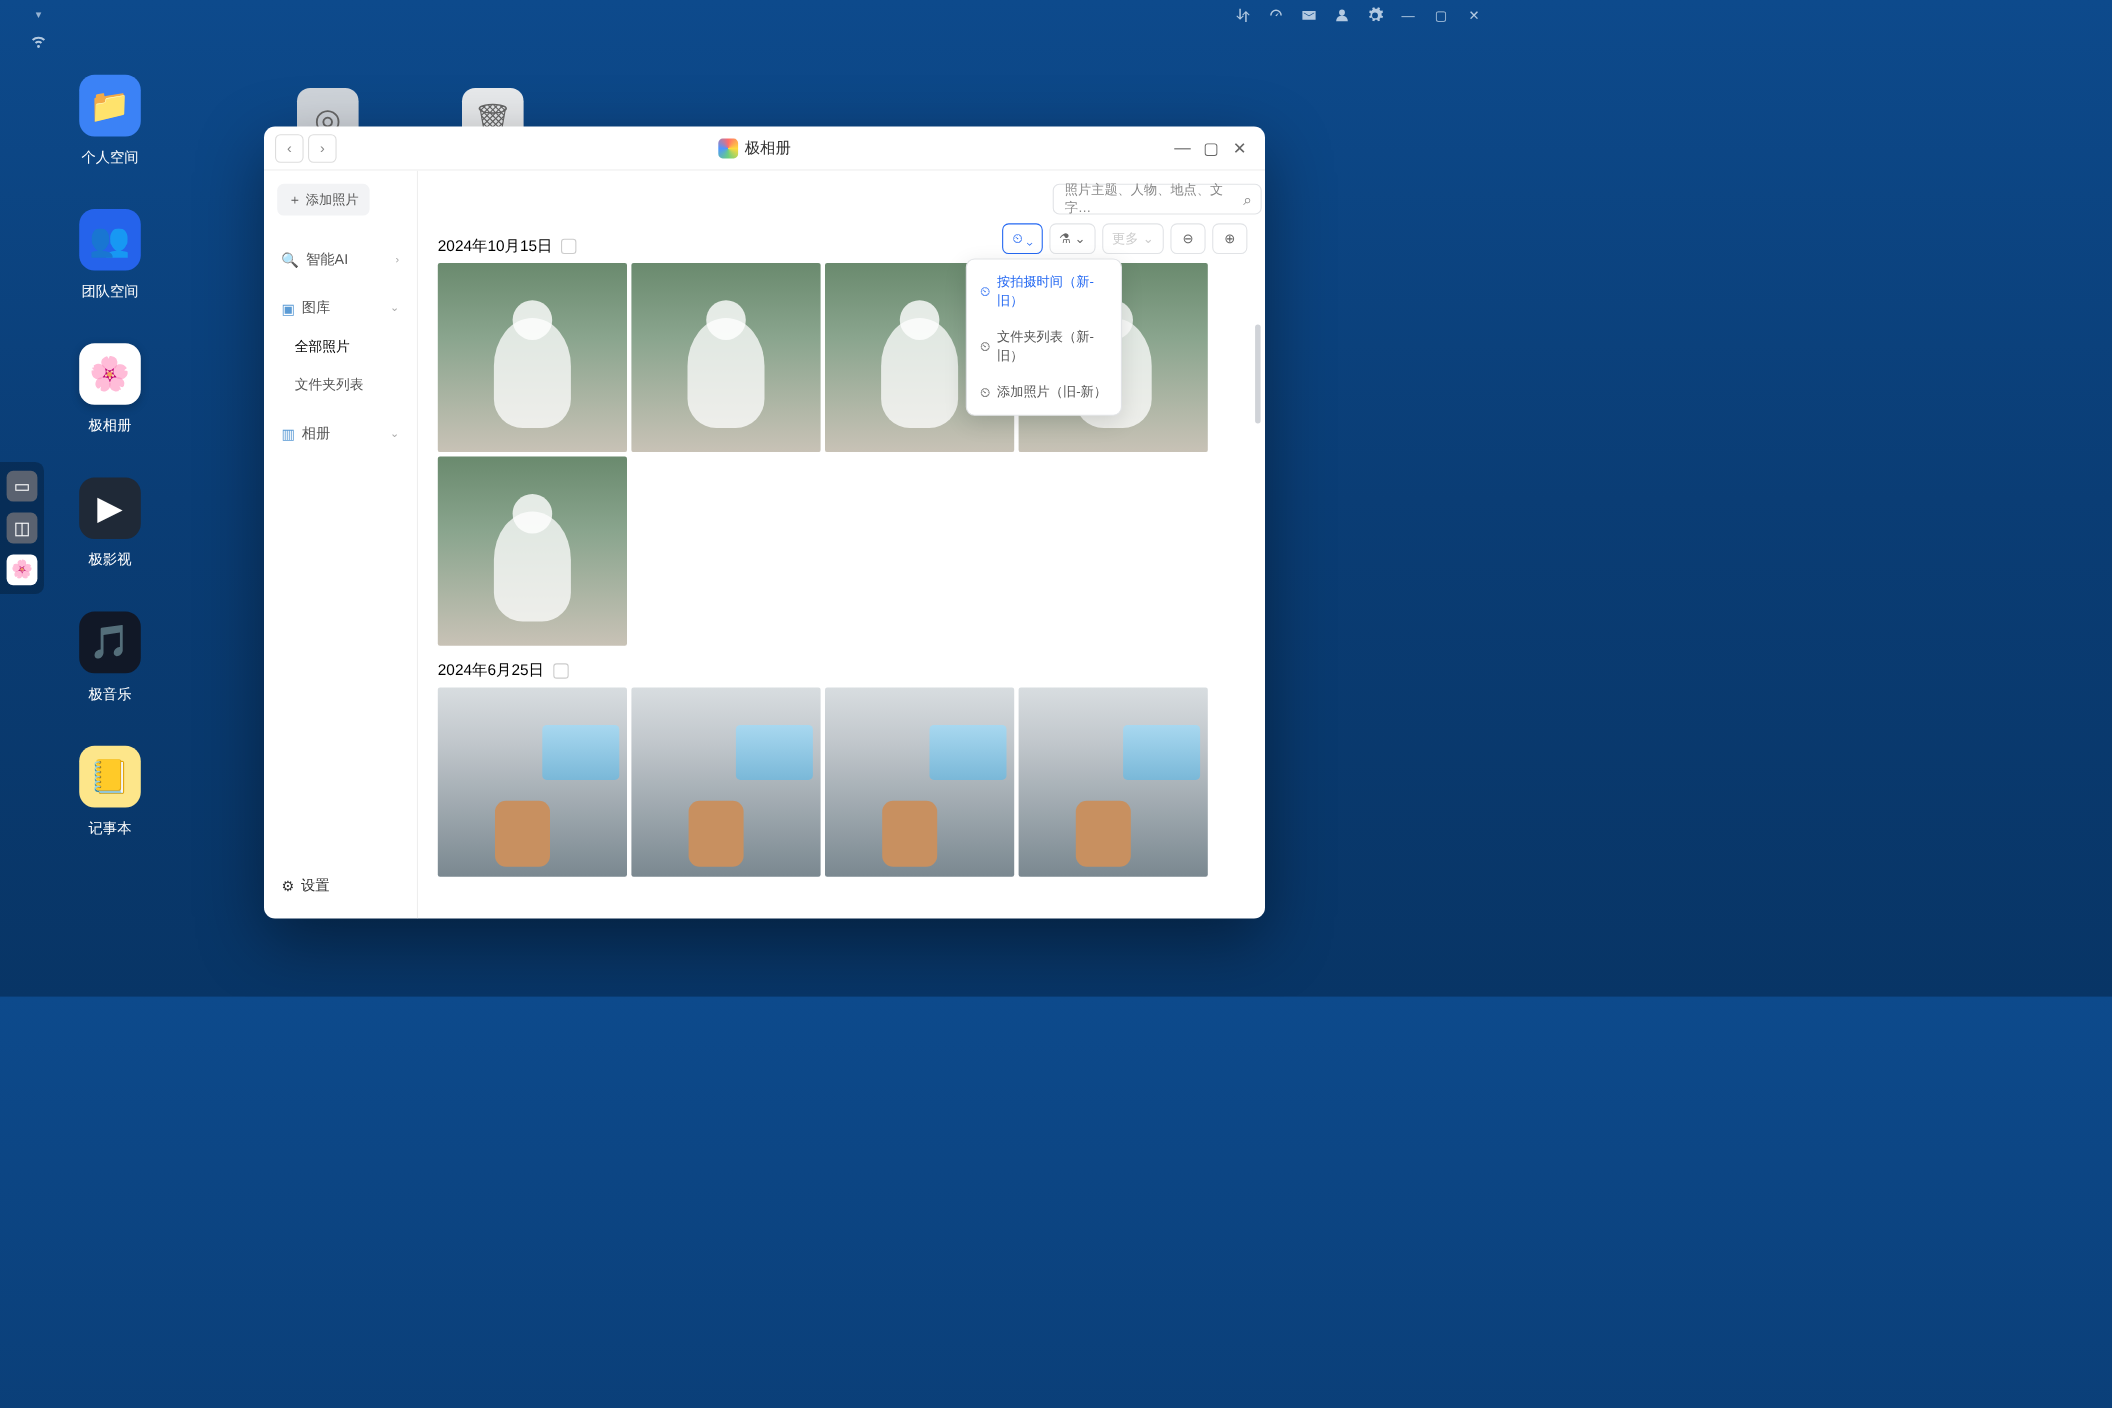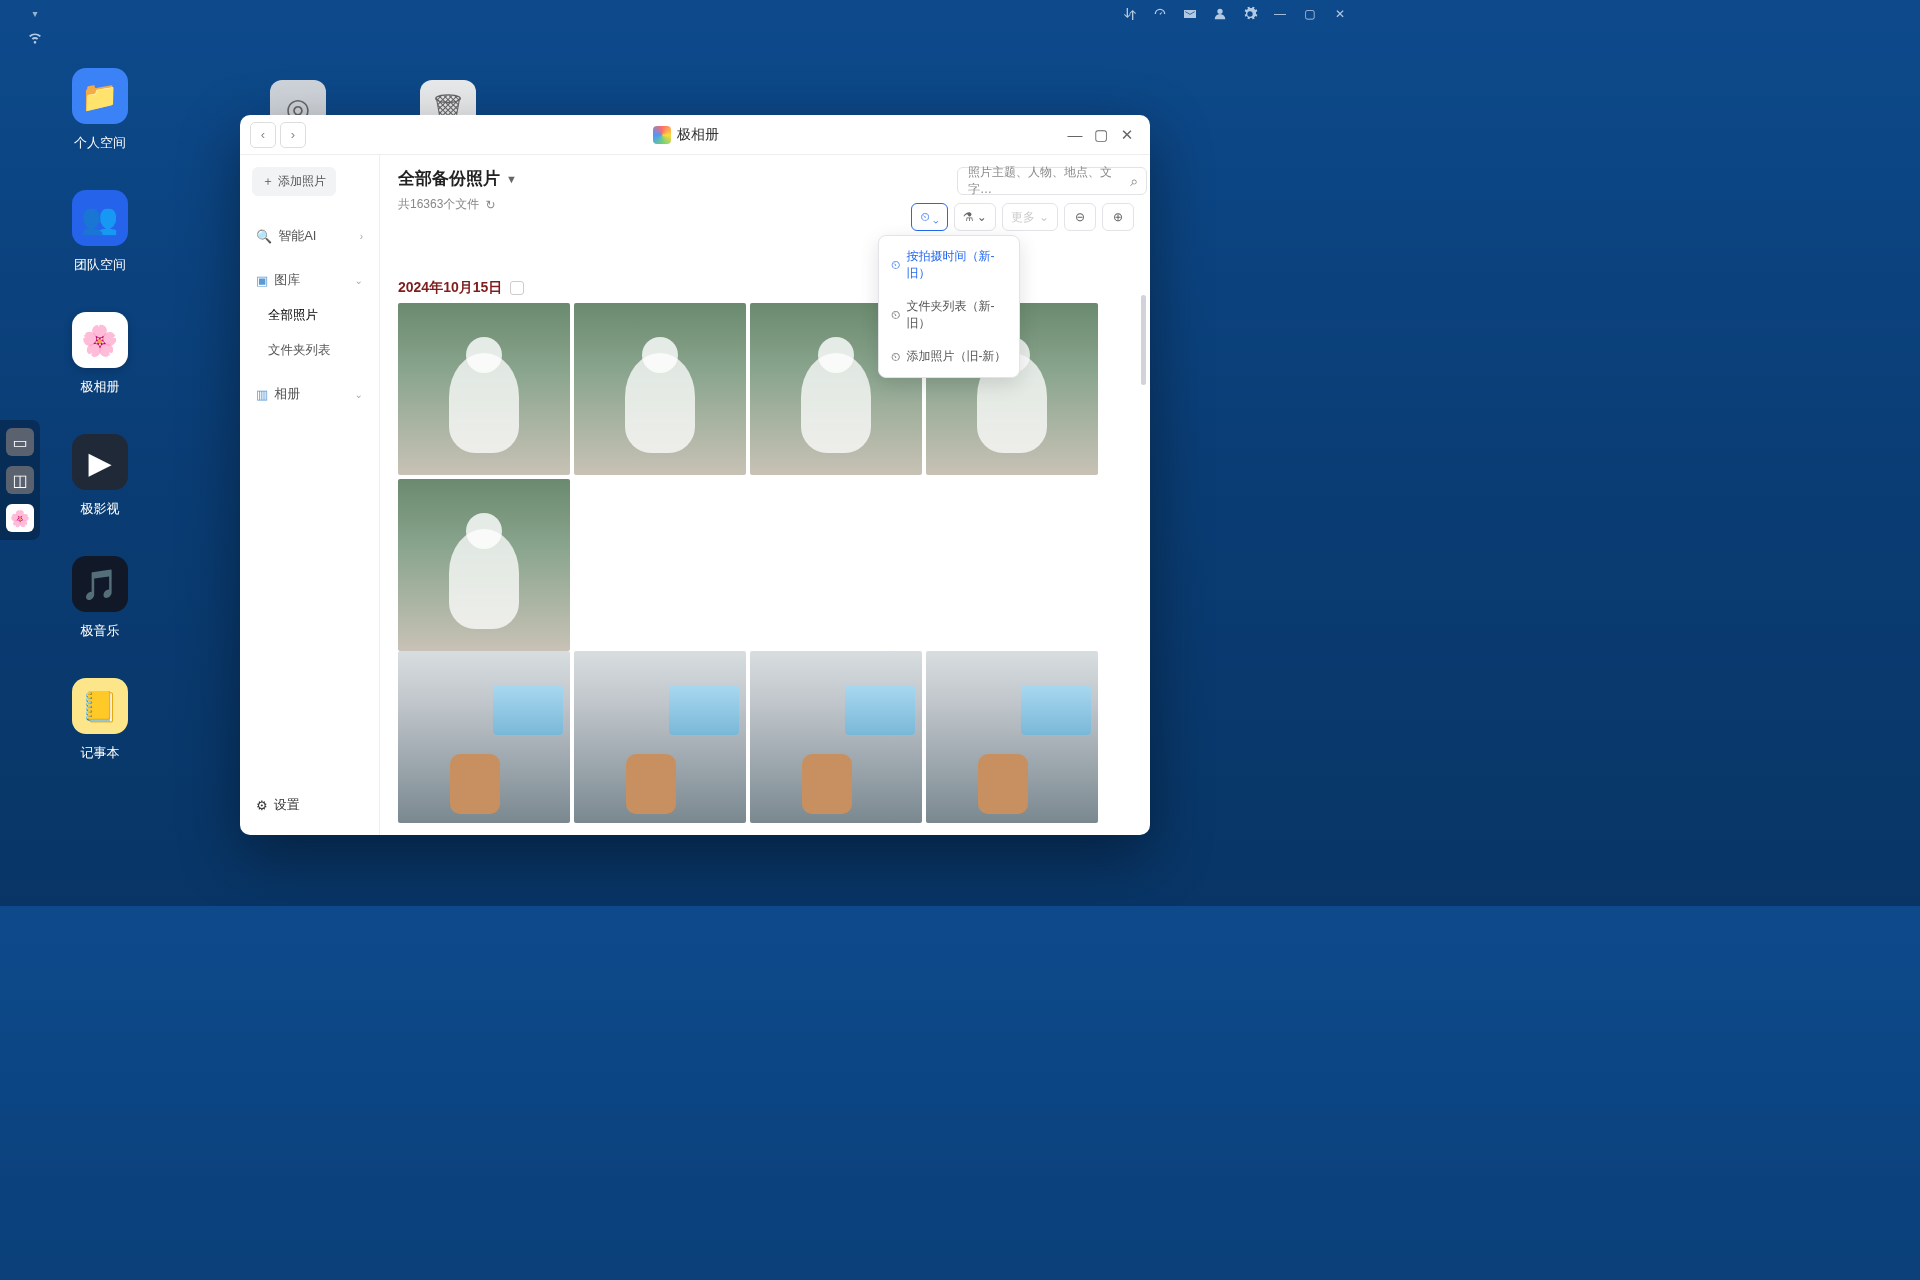--- a/index.html
+++ b/index.html
@@ -59,21 +59,21 @@
 .tool-btn.disabled { color: #ccc; }
 
 
 .sort-pop { position: absolute; right: 130px; top: 80px; width: 142px; background: #fff; border: 1px solid #e1e3e6; border-radius: 8px; box-shadow: 0 6px 20px rgba(0,0,0,.12); padding: 4px 0; z-index: 10; }
 .sort-item { padding: 8px 12px; font-size: 12px; color: #555; display: flex; align-items: center; gap: 6px; cursor: pointer; }
 .sort-item.sel { color: #2468f2; }
 
 
 .grid-area { flex: 1; overflow-y: auto; padding: 0 18px 18px; margin-top: 46px; }
 .date-row { display: flex; align-items: center; gap: 8px; margin: 14px 0 6px; }
-.date-label { font-size: 14px; font-weight: 700; color: #7f1d1d; }
+.date-label { font-size: 14px; font-weight: 400; color: #000000; }
 .date-chk { width: 14px; height: 14px; border: 1px solid #ccc; border-radius: 3px; }
 .thumbs { display: flex; flex-wrap: wrap; gap: 4px; }
 .thumb { width: 172px; height: 172px; background: linear-gradient(180deg,#6a8a6e 0%, #8aa58e 40%, #c8c2b6 100%); border-radius: 2px; position: relative; overflow: hidden; }
 .thumb.rain::after { content:""; position:absolute; left:50%; top:58%; width:70px; height:100px; background: rgba(255,255,255,.75); border-radius: 40px 40px 30px 30px / 50px 50px 30px 30px; transform: translate(-50%,-50%); }
 .thumb.rain::before { content:""; position:absolute; left:50%; top:30%; width:36px; height:36px; background: rgba(255,255,255,.8); border-radius:50%; transform:translate(-50%,-50%); }
 .thumb.train { background: linear-gradient(180deg,#d8dde0 0%, #c0c6cb 30%, #7a8890 100%); }
 .thumb.train::after { content:""; position:absolute; left:30%; top:60%; width:50px; height:60px; background:#c89060; border-radius:10px; }
 .thumb.train::before { content:""; position:absolute; left:55%; top:20%; width:70px; height:50px; background: linear-gradient(#a8d8f0,#7ab8d8); border-radius:4px; }
 
 
@@ -203,30 +203,20 @@
 
       <div class="sidebar-footer">
         <div class="side-row">
           <span>⚙</span>
           <span>设置</span>
         </div>
       </div>
     </div>
 
     <div class="content">
-      <div class="content-head">
-        <div class="content-title">
-          <span>全部备份照片</span>
-          <span class="dd">▼</span>
-        </div>
-        <div class="content-sub">
-          <span>共16363个文件</span>
-          <span style="cursor:pointer">↻</span>
-        </div>
-      </div>
 
       <div class="toolbar">
         <div class="search">
           <span>照片主题、人物、地点、文字…</span>
           <span class="search-ic">⌕</span>
         </div>
       </div>
 
       <div class="tool-row">
         <div class="tool-btn active">⏲ ⌄</div>
@@ -256,20 +246,24 @@
             <span class="date-label">2024年10月15日</span>
             <span class="date-chk"></span>
           </div>
           <div class="thumbs">
             <div class="thumb rain"></div>
             <div class="thumb rain"></div>
             <div class="thumb rain"></div>
             <div class="thumb rain"></div>
             <div class="thumb rain"></div>
           </div>
+          <div class="date-row">
+            <span class="date-label">2024年6月25日</span>
+            <span class="date-chk"></span>
+          </div>
           <div class="thumbs">
             <div class="thumb train"></div>
             <div class="thumb train"></div>
             <div class="thumb train"></div>
             <div class="thumb train"></div>
           </div>
         </div>
       <div class="scroll-ind"></div>
     </div>
   </div>

